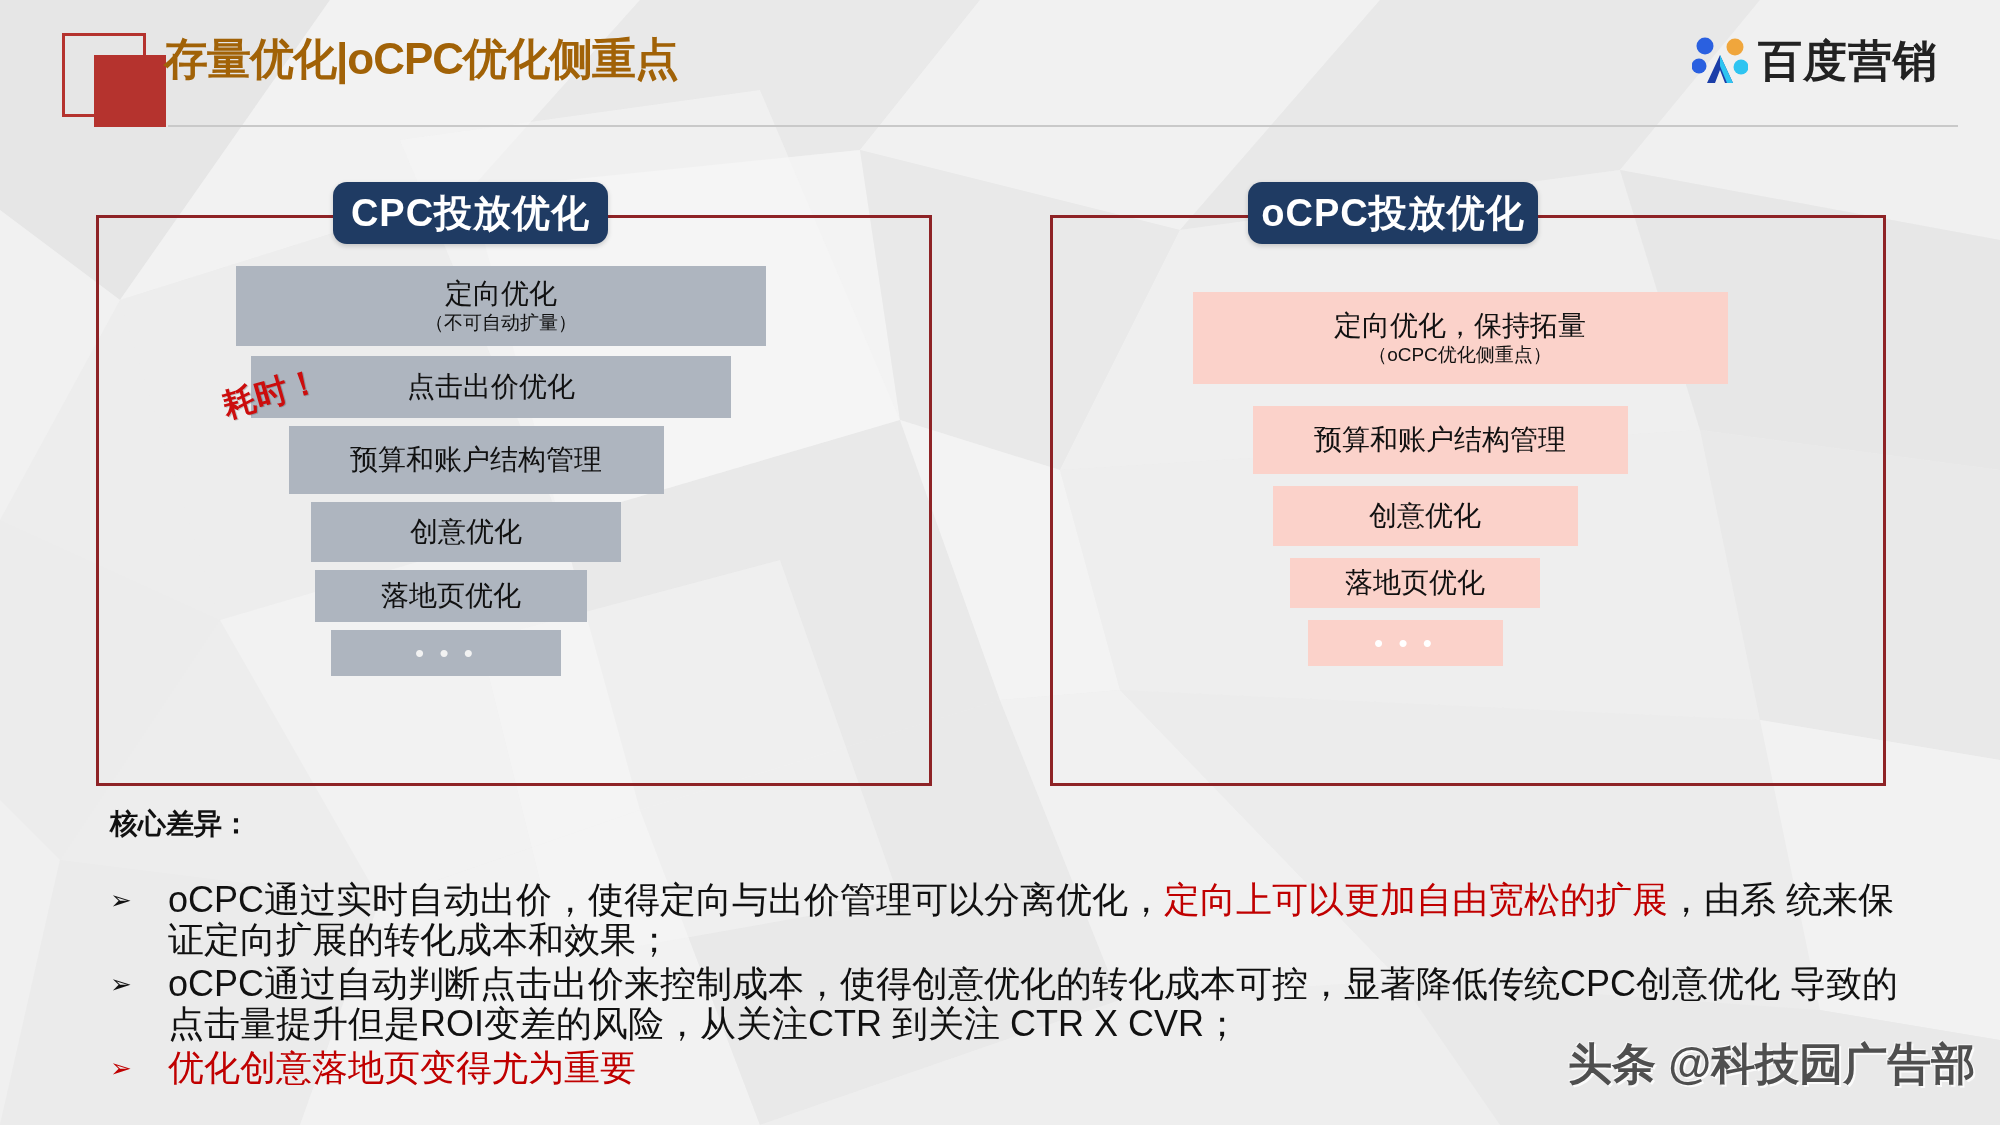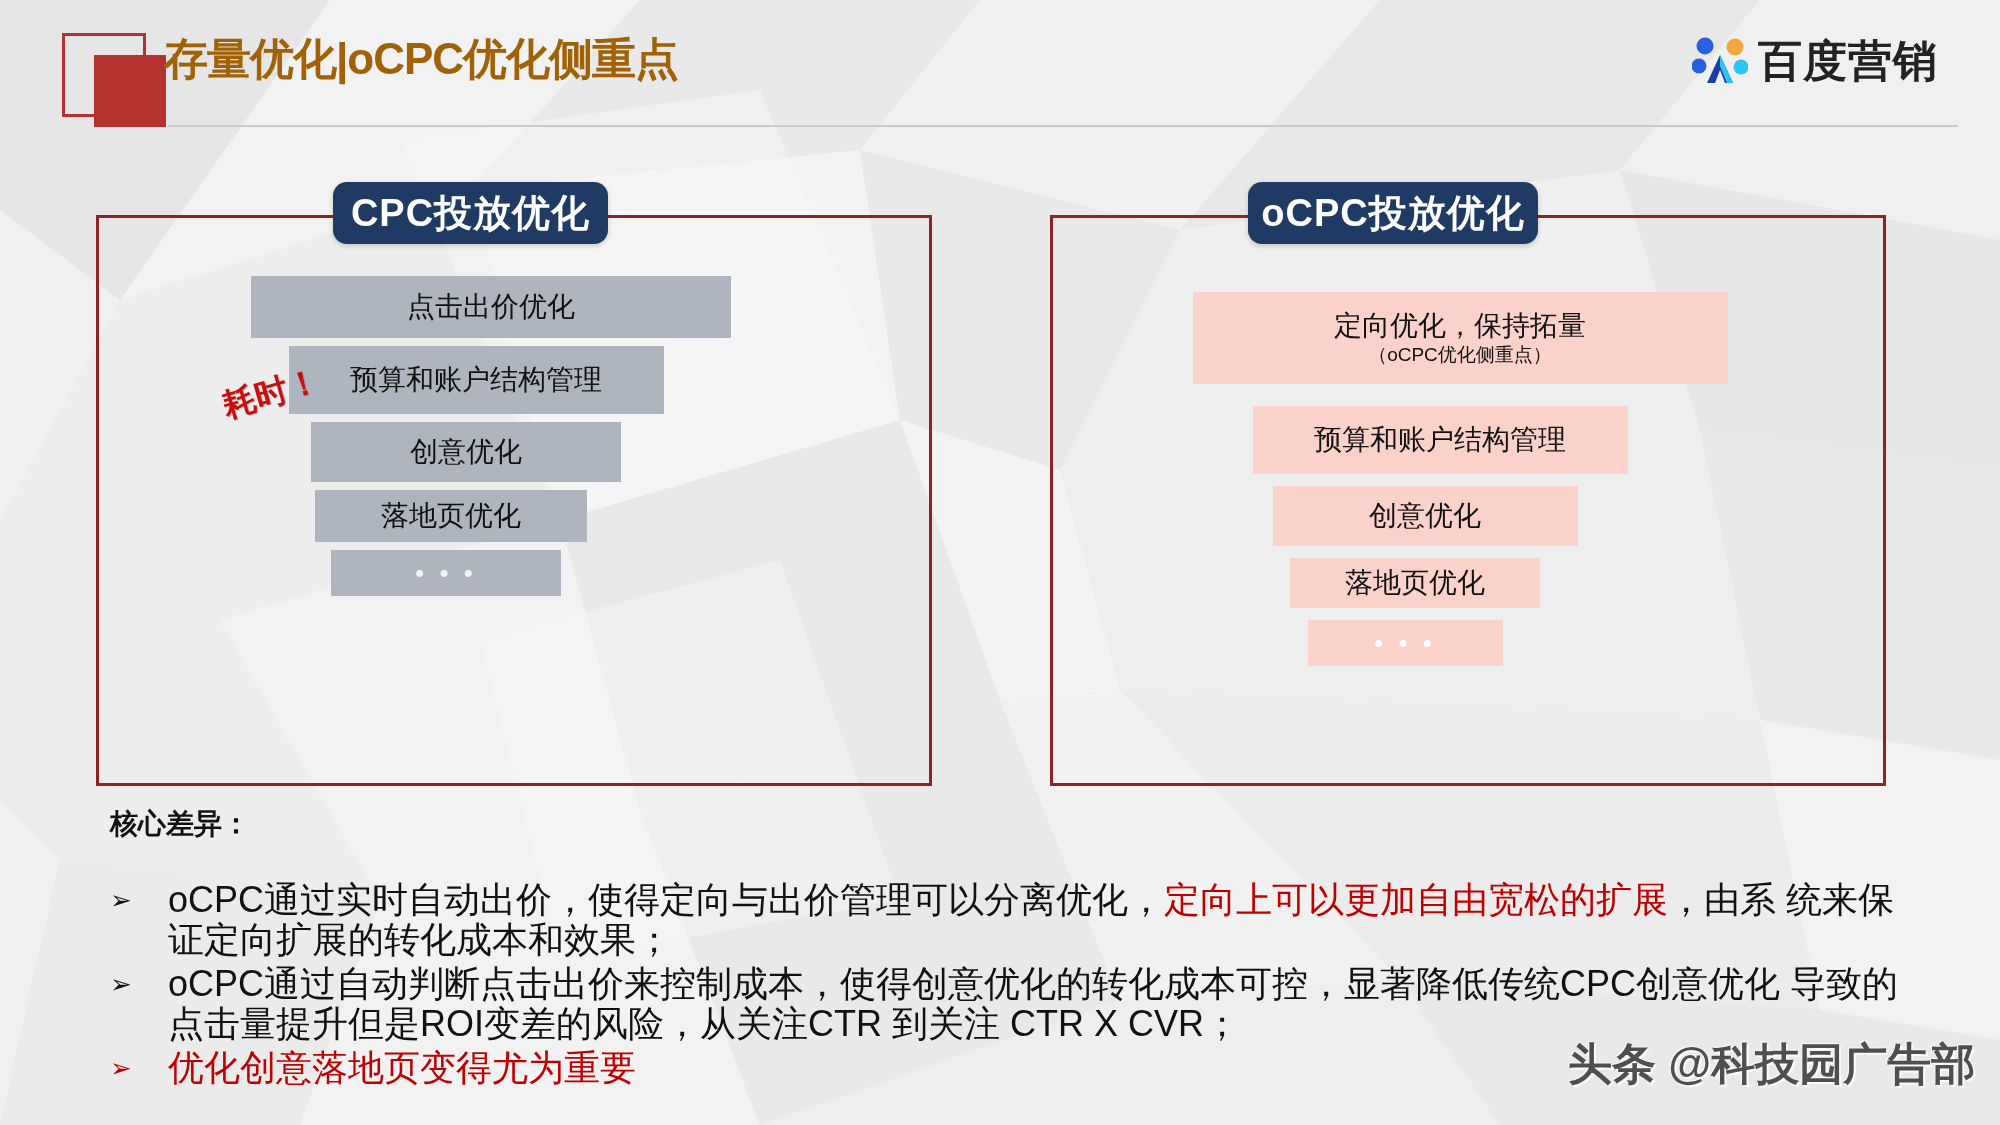--- a/index.html
+++ b/index.html
@@ -155,20 +155,24 @@
       <path d="M28 19 L41 47 L33 47 L28 34 L23 47 L15 47 Z" fill="#1b3ea8"></path>
       <path d="M28 19 L41 47 L35 47 L28 30 Z" fill="#2ec4f1"></path>
     </svg>
     <span class="logo-text">百度营销</span>
   </div>
 </div>
 
 <div class="panel panel-left"></div>
 <div class="badge badge-left">CPC投放优化</div>
 <div class="funnel funnel-left" id="funnel-left">
+    <div class="bar gray" style="width: 530px; height: 80px; margin-left: -20px;">
+      <div class="main">定向优化</div>
+      <div class="sub">（不可自动扩量）</div>
+    </div>
     <div class="bar gray" style="width: 480px; height: 62px; margin-left: -40px; margin-top: 10px;">
       <div class="main">点击出价优化</div>
     </div>
     <div class="bar gray" style="width: 375px; height: 68px; margin-left: -70px; margin-top: 8px;">
       <div class="main">预算和账户结构管理</div>
     </div>
     <div class="bar gray" style="width: 310px; height: 60px; margin-left: -90px; margin-top: 8px;">
       <div class="main">创意优化</div>
     </div>
     <div class="bar gray" style="width: 272px; height: 52px; margin-left: -120px; margin-top: 8px;">

